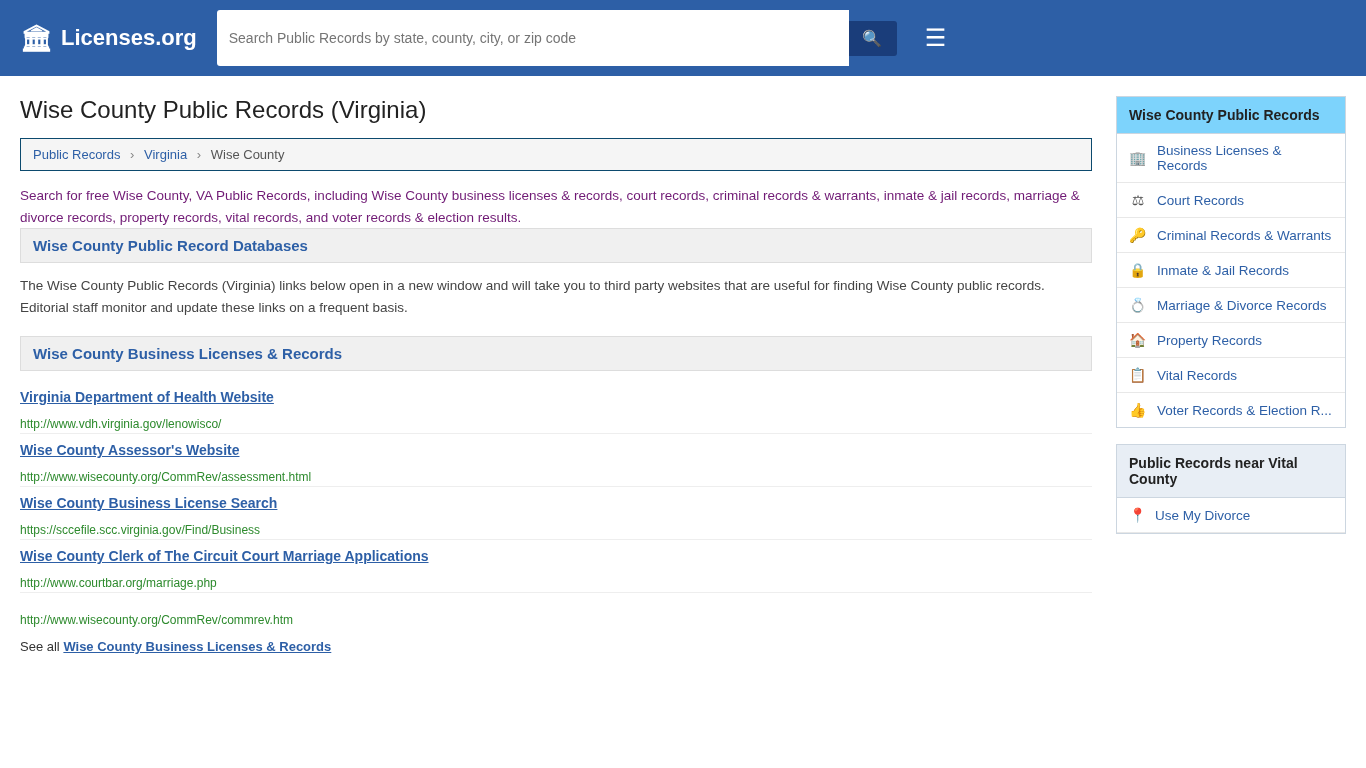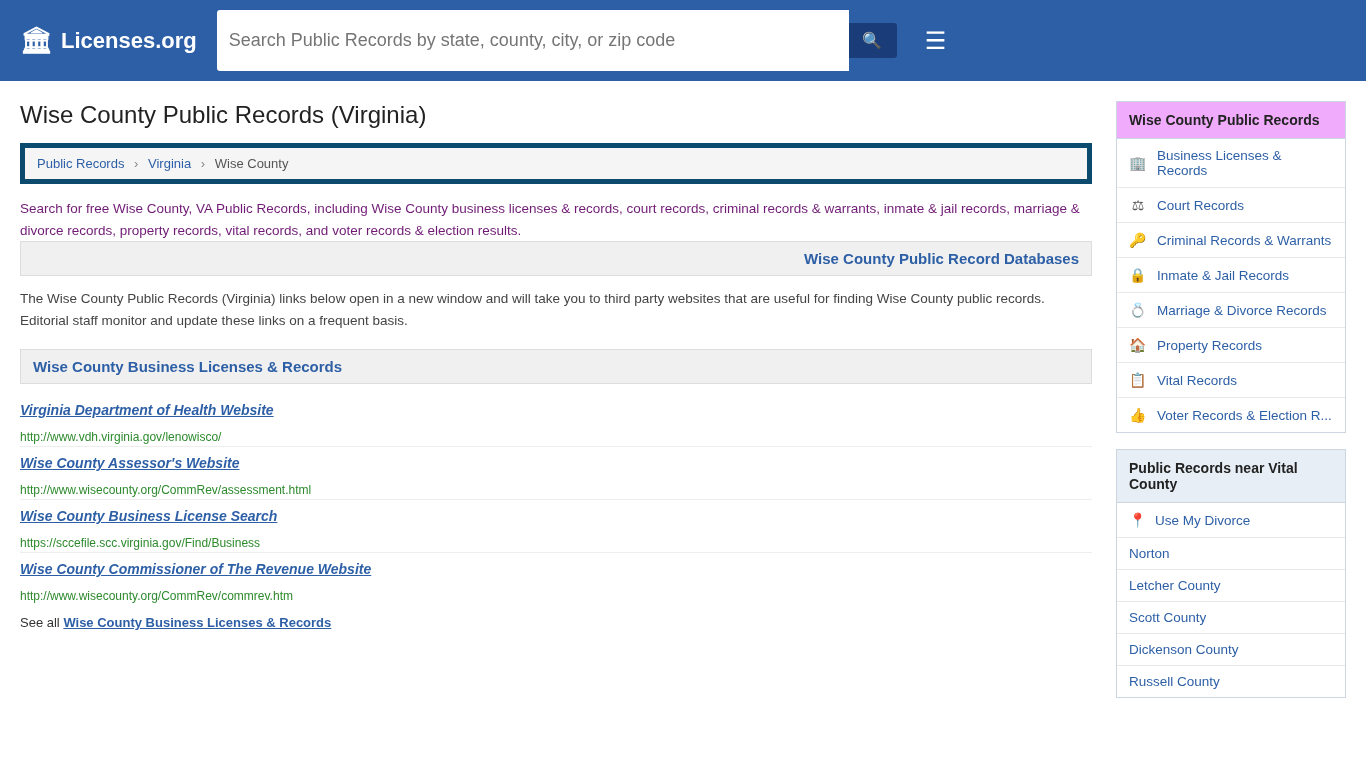--- a/index.html
+++ b/index.html
@@ -27,21 +27,21 @@
     }
     #search-area {
       flex: 1;
       display: flex;
       align-items: center;
       max-width: 680px;
     }
     #search-input {
       flex: 1;
       padding: 20px 12px;
-      font-size: 18px;
+      font-size: 14px;
       border: none;
       outline: none;
       border-radius: 3px 0 0 3px;
     }
     #search-button {
       background: #1a3d7a;
       border: none;
       padding: 8px 14px;
       cursor: pointer;
       border-radius: 0 3px 3px 0;
@@ -76,41 +76,40 @@
       font-weight: normal;
       color: #222;
       margin-bottom: 14px;
     }
     #breadcrumb {
       background: #f5f5f5;
       padding: 8px 12px;
       font-size: 13px;
       color: #555;
       margin-bottom: 14px;
-      border: 5px solid #0c4a6e;
+      border: 1px solid #0c4a6e;
     }
     #breadcrumb a {
       color: #2d5fa6;
       text-decoration: none;
     }
     #breadcrumb .sep { margin: 0 6px; color: #888; }
     #intro-text {
       font-size: 13.5px;
       color: #701a75;
       line-height: 1.6;
     }
     .section-header {
       background: #f0f0f0;
       padding: 8px 12px;
       font-size: 15px;
       font-weight: bold;
       color: #2d5fa6;
       border: 1px solid #ddd;
       margin-bottom: 12px;
-      text-align: right;
     }
     #db-description {
       font-size: 13.5px;
       color: #444;
       line-height: 1.6;
       margin-bottom: 18px;
     }
     .record-section-header {
       background: #f0f0f0;
       padding: 8px 12px;
@@ -124,21 +123,20 @@
       padding: 8px 0 2px 0;
       border-bottom: 1px solid #eee;
     }
     .record-entry:last-of-type { border-bottom: none; }
     .record-link {
       font-size: 14px;
       font-weight: bold;
       color: #2d5fa6;
       text-decoration: underline;
       cursor: pointer;
-      font-style: italic;
     }
     .record-url {
       font-size: 12px;
       color: #2d8a2d;
       margin-top: 12px;
     }
     .see-all {
       margin-top: 10px;
       font-size: 13px;
       color: #333;
@@ -152,21 +150,21 @@
 
     
     #sidebar {
       width: 230px;
       flex-shrink: 0;
     }
     .sidebar-section {
       margin-bottom: 16px;
     }
     .sidebar-section-header {
-      background: #f0abfc;
+      background: #7dd3fc;
       padding: 10px 12px;
       font-size: 14px;
       font-weight: bold;
       color: #222;
       border: 1px solid #ccd6e0;
       margin-bottom: 0;
     }
     .sidebar-section-body {
       border: 1px solid #ccd6e0;
       border-top: none;
@@ -269,21 +267,24 @@
     </div>
         <div class="record-entry">
       <div class="record-link">Wise County Assessor's Website</div>
       <div class="record-url">http://www.wisecounty.org/CommRev/assessment.html</div>
     </div>
         <div class="record-entry">
       <div class="record-link">Wise County Business License Search</div>
       <div class="record-url">https://sccefile.scc.virginia.gov/Find/Business</div>
     </div>
         <div class="record-entry">
-      <div class="record-link">Wise County Commissioner of The Revenue Website</div>
+      <div class="record-link">Wise County Clerk of The Circuit Court Marriage Applications</div>
+      <div class="record-url">http://www.courtbar.org/marriage.php</div>
+    </div>
+        <div class="record-entry">
       <div class="record-url">http://www.wisecounty.org/CommRev/commrev.htm</div>
     </div>
       </div>
 
     <div class="see-all">
       <span>See all</span>
       <a>Wise County Business Licenses &amp; Records</a>
     </div>
   </div>
 
@@ -329,24 +330,17 @@
     </div>
 
     <div class="sidebar-section">
       <div class="sidebar-nearby-header">Public Records near Vital
 County</div>
       <div class="sidebar-nearby-body">
         <div class="sidebar-nearby-location">
           <span class="sidebar-icon">📍</span>
           <span>Use My Divorce</span>
         </div>
-        <div id="nearby-places-list">
-            <div class="nearby-link">Norton</div>
-            <div class="nearby-link">Letcher County</div>
-            <div class="nearby-link">Scott County</div>
-            <div class="nearby-link">Dickenson County</div>
-            <div class="nearby-link">Russell County</div>
-          </div>
       </div>
     </div>
   </div>
 
 </div>
 
 </body></html>

